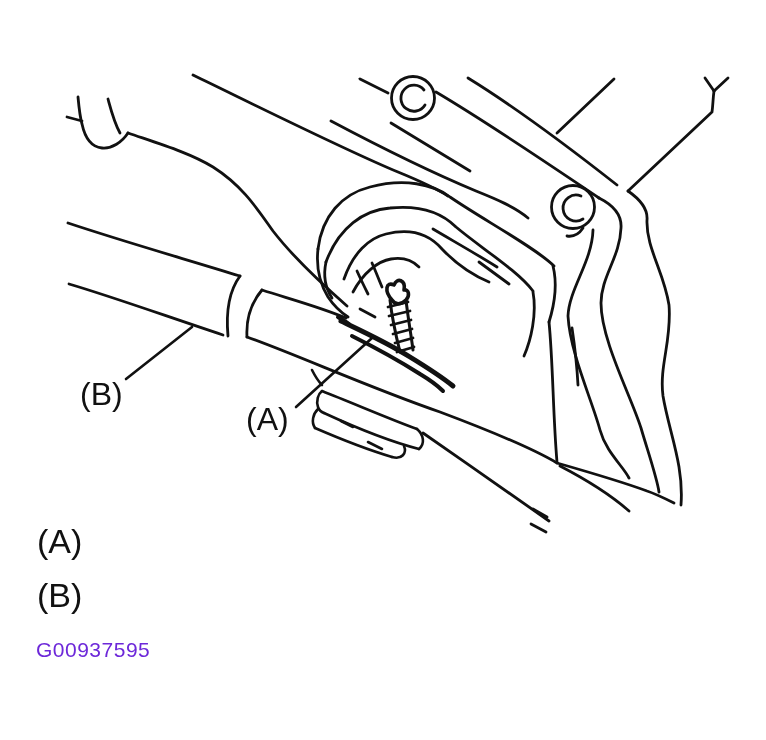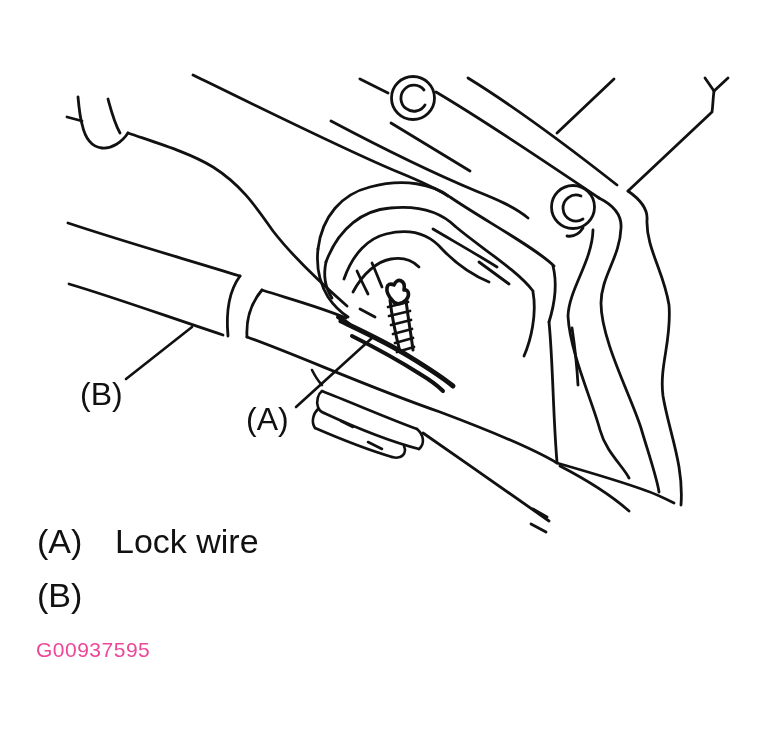--- a/index.html
+++ b/index.html
@@ -4,21 +4,21 @@
 <style>
   html,body{margin:0;padding:0;background:#fff;}
   .stage{
     position:relative;width:766px;height:740px;background:#fff;
     font-family:"Liberation Sans",sans-serif;color:#000;overflow:hidden;
   }
   .diagram-svg{position:absolute;left:0;top:0;}
   .legend{position:absolute;left:37px;top:514px;}
   .legend-row{display:flex;align-items:baseline;font-size:34px;line-height:54px;color:#111;}
   .legend-key{display:inline-block;width:78px;}
-  .figure-code{position:absolute;left:36px;top:638px;font-size:21px;color:#ec4899;letter-spacing:0.5px;text-align:right;}
+  .figure-code{position:absolute;left:36px;top:638px;font-size:21px;color:#6d28d9;letter-spacing:0.5px;text-align:right;}
   svg text{font-family:"Liberation Sans",sans-serif;fill:#111;}
 </style>
 </head>
 <body>
 
 <div class="stage">
 
   <svg class="diagram-svg" width="766" height="740" viewBox="0 0 766 740" fill="none" stroke="#111" stroke-width="2.8" stroke-linecap="round" stroke-linejoin="round">
 
     <g>
@@ -121,21 +121,20 @@
       <path d="M296,407 L372,338"></path>
       <path d="M126,379 L192,327"></path>
       <text x="246" y="430" font-size="32" stroke="none">(A)</text>
       <text x="80" y="405" font-size="32" stroke="none">(B)</text>
     </g>
   </svg>
 
   <div class="legend">
     <div class="legend-row">
       <span class="legend-key">(A)</span>
-      <span class="legend-label">Lock wire</span>
     </div>
     <div class="legend-row">
       <span class="legend-key">(B)</span>
     </div>
   </div>
 
   <div class="figure-code">G00937595</div>
 </div>
 
 </body></html>

